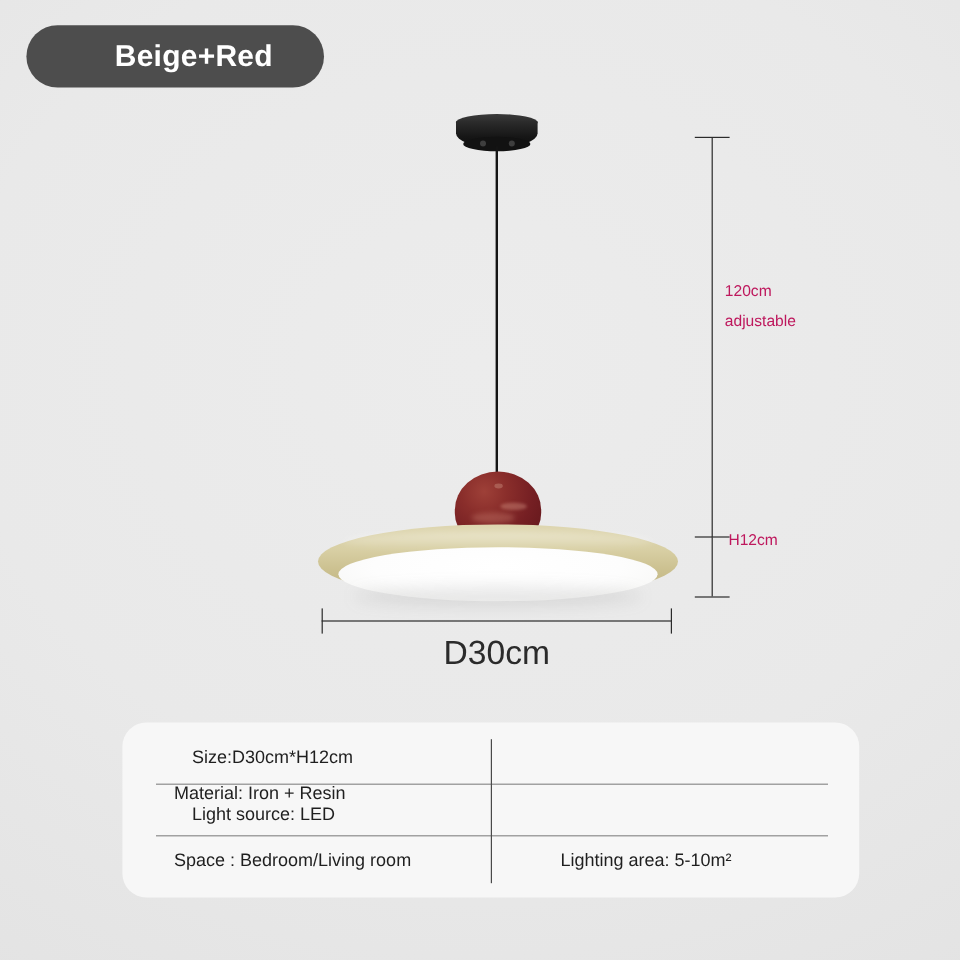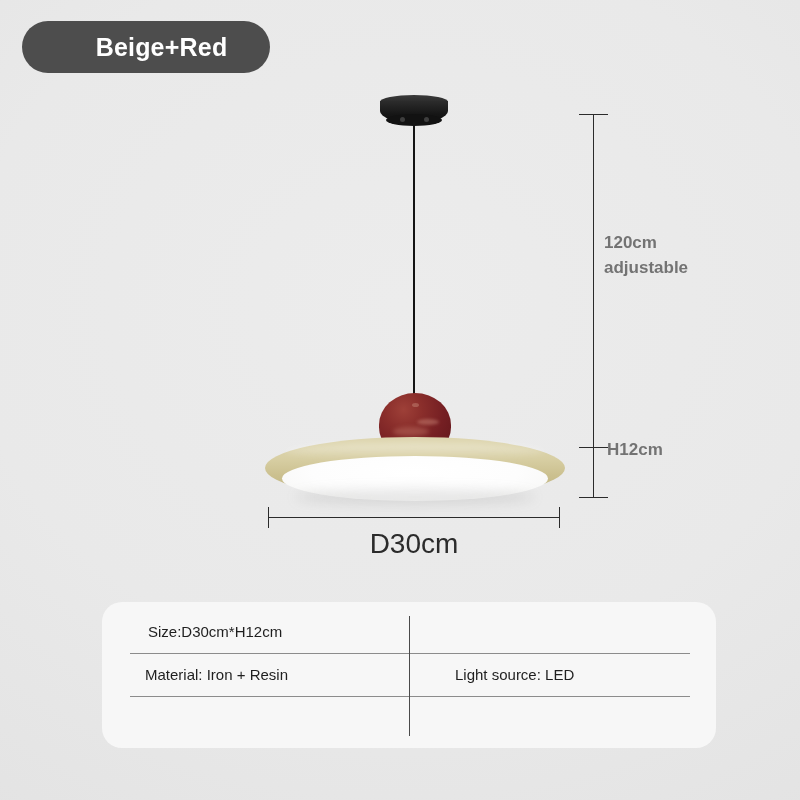--- a/index.html
+++ b/index.html
@@ -201,25 +201,24 @@
     position: absolute;
     height: 1px;
     background: #2b2b2b;
   }
   .tick-top { left: 579px; top: 114px; width: 29px; }
   .tick-mid { left: 579px; top: 447px; width: 29px; }
   .tick-bot { left: 579px; top: 497px; width: 29px; }
 
   .dim-label {
     position: absolute;
-    color: #737373;
-    font-size: 17px;
+    color: #be185d;
+    font-size: 13px;
     line-height: 25px;
     white-space: pre;
-    font-weight: bold;
   }
   .label-120 { left: 604px; top: 230px; }
   .label-h12 { left: 607px; top: 437px; }
 
   .dim-hline {
     position: absolute;
     left: 268px;
     top: 517px;
     width: 292px;
     height: 1px;
@@ -262,31 +261,31 @@
     height: 100%;
   }
   .spec-row {
     position: absolute;
     left: 0;
     width: 100%;
     height: 43px;
     display: flex;
   }
   .row-0 { top: 8px; }
-  .row-1 { top: 51px; }
+  .row-1 { top: 51px; flex-direction: column; }
   .row-2 { top: 94px; }
   .spec-cell {
     display: flex;
     align-items: center;
     color: #1f1f1f;
     font-size: 15px;
     box-sizing: border-box;
   }
   .cell-left { width: 307px; padding-left: 43px; }
-  .cell-right { width: 307px; padding-left: 46px; }
+  .cell-right { width: 307px; padding-left: 58px; }
 
   .spec-hrule {
     position: absolute;
     left: 28px;
     width: 560px;
     height: 1px;
     background: #8c8c8c;
   }
   .hr-0 { top: 51px; }
   .hr-1 { top: 94px; }
@@ -353,18 +352,22 @@
 
     <div class="spec-row row-0">
       <div class="spec-cell cell-right">Size:D30cm*H12cm</div>
     </div>
 
     <div class="spec-row row-1">
       <div class="spec-cell cell-left">Material: Iron + Resin</div>
       <div class="spec-cell cell-right">Light source: LED</div>
     </div>
 
+    <div class="spec-row row-2">
+      <div class="spec-cell cell-left">Space : Bedroom/Living room</div>
+      <div class="spec-cell cell-right">Lighting area: 5-10m²</div>
+    </div>
 
     <div class="spec-hrule hr-0"></div>
     <div class="spec-hrule hr-1"></div>
     <div class="spec-vrule"></div>
   </div>
 </div>
 
 </body></html>

